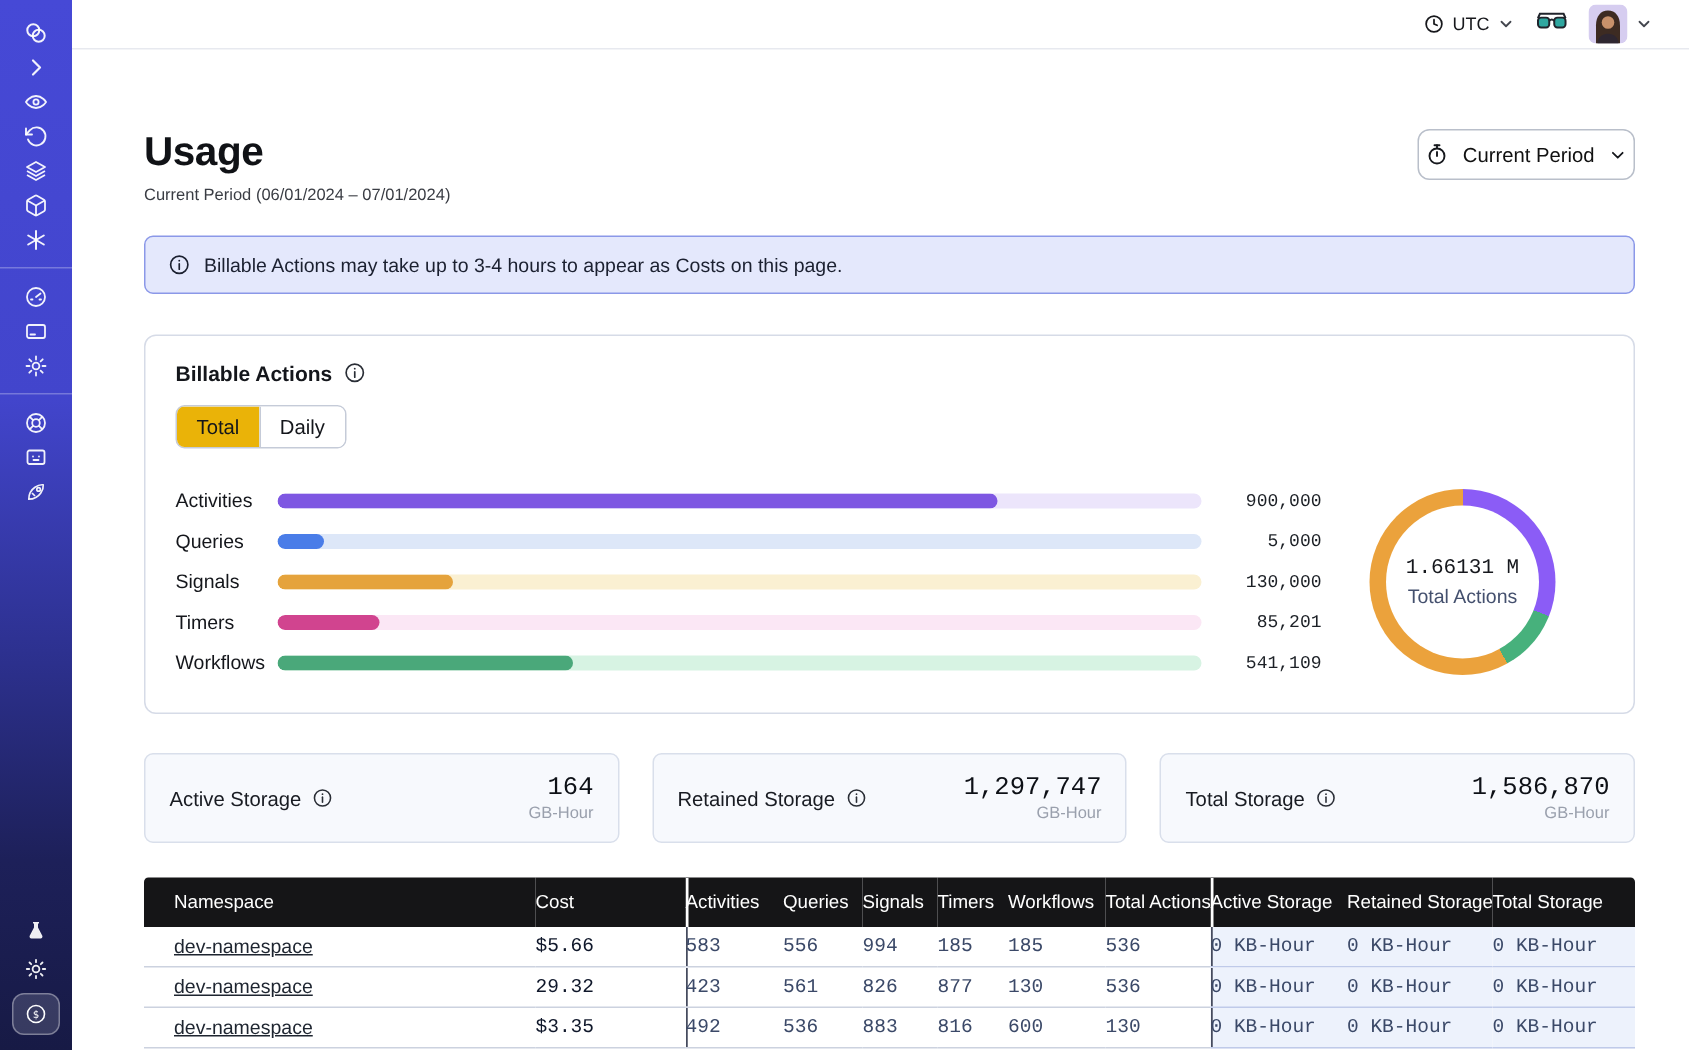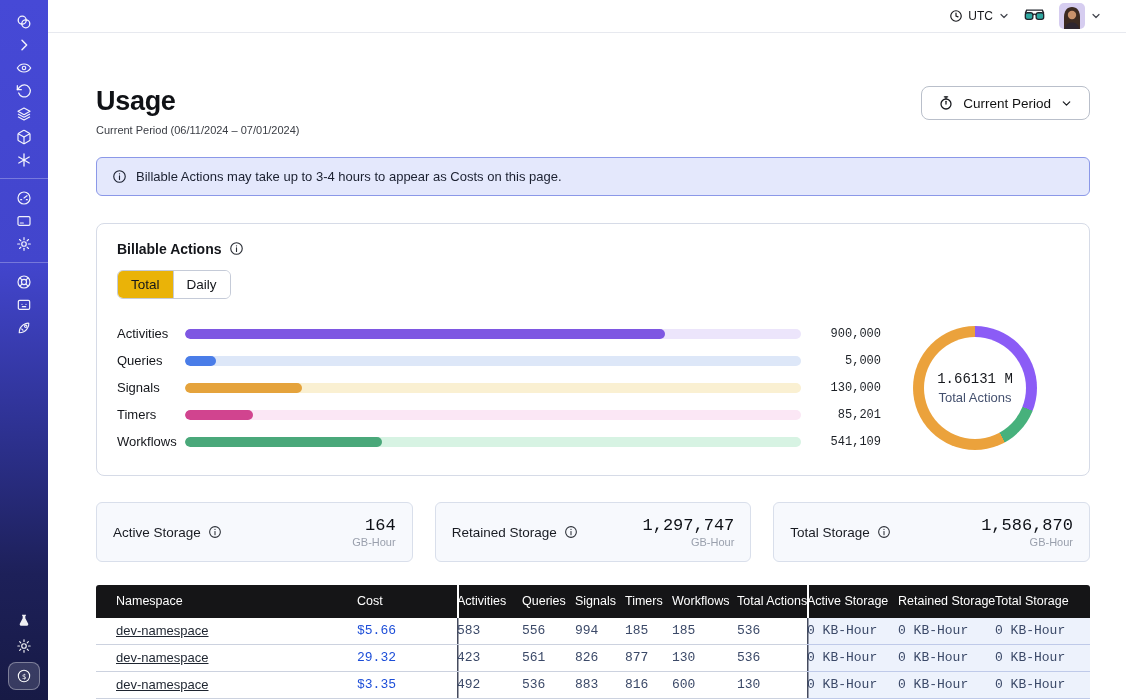--- a/index.html
+++ b/index.html
@@ -28,21 +28,21 @@
   .tz { display:flex; align-items:center; gap:5px; font-size:12px; font-weight:500; color:#17181c; cursor:pointer; }
   .tz svg, .mini-chev svg { display:block; }
   .avatar-group { display:flex; align-items:center; gap:5px; cursor:pointer; }
 
   .content { padding:0 36px 0 48px; flex:1; display:flex; flex-direction:column; }
 
   .page-head { margin-top:53px; display:flex; justify-content:space-between; align-items:flex-start; }
   .page-title { font-size:27px; font-weight:600; color:#101216; letter-spacing:-.3px; }
   .page-sub { font-size:11px; color:#3a3d44; margin-top:7px; }
   .period-btn { display:flex; align-items:center; gap:9px; background:#fff; border:1px solid #b9bfca;
-    border-radius:8px; padding:8px 16px; font-size:13.5px; font-weight:500; color:#111; cursor:pointer; }
+    border-radius:8px; padding:8px 4px; font-size:13.5px; font-weight:500; color:#111; cursor:pointer; }
 
   .banner { margin-top:21px; background:#e4e8fc; border:1px solid #8b98e8; border-radius:6px;
     display:flex; align-items:center; gap:9px; padding:11px 15px; font-size:13px; color:#1b2030; }
 
   .bill-card { margin-top:27px; border:1px solid #d6dbe7; border-radius:8px; padding:17px 20px 20px; }
   .bill-title { display:flex; align-items:flex-start; gap:7px; font-size:14px; font-weight:600; color:#14161b; }
   .tabs { margin-top:13px; display:inline-flex; border:1px solid #c5cbd8; border-radius:6px; overflow:hidden; }
   .tab { padding:6px 13px; font-size:13.5px; color:#14161b; background:#fff; cursor:pointer; }
   .tab.active { background:#eab308; }
   .tab + .tab { border-left:1px solid #c5cbd8; }
@@ -76,21 +76,21 @@
   .th { background:#151517; color:#fff; font-size:12.5px; height:33px; line-height:33px;
     white-space:nowrap; }
   .th.first { border-radius:3px 0 0 0; padding-left:20px; }
   .th.last { border-radius:0 3px 0 0; }
   .th.num, .td.num { padding-right:10px; }
   .th.gstart { box-shadow:inset 2px 0 0 #fff; }
   .td { height:27px; line-height:26px; font-size:13px; border-bottom:1px solid #ccd2df; white-space:nowrap; }
   .td.first { padding-left:20px; }
   .td .ns-link { color:#1e2530; text-decoration:underline; cursor:pointer; }
   .td.num { color:#3b4968; font-size:13px; }
-  .td.cost { color:#1d4ed8; }
+  .td.cost { color:#0f172a; }
   .td.gstart { box-shadow:inset 1.5px 0 0 #454b5e; }
   .td.storage { background:#edf2fc; border-bottom:1px solid #bfcae9; color:#3b4968; }
   .table-bottom { height:11px; background:linear-gradient(180deg,#fff 0 5px,#d7d9de 5px 100%); }
 </style>
 </head>
 <body>
 
 <nav class="sidebar">
   <div class="side-icon">
     <svg viewBox="0 0 24 24" fill="none" stroke="currentColor" stroke-width="2">
@@ -250,21 +250,21 @@
           <polyline points="6 9 12 15 18 9"></polyline>
         </svg>
     </div>
   </div>
 
   <div class="content">
 
     <div class="page-head">
       <div>
         <div class="page-title">Usage</div>
-        <div class="page-sub">Current Period (06/11/2024 – 07/01/2024)</div>
+        <div class="page-sub">Current Period (06/01/2024 – 07/01/2024)</div>
       </div>
       <button class="period-btn">
         <svg width="16" height="16" viewBox="0 0 24 24" fill="none" stroke="#16181d" stroke-width="1.9" stroke-linecap="round">
             <circle cx="12" cy="13.5" r="7.5"></circle>
             <line x1="12" y1="13.5" x2="12" y2="9.5"></line>
             <line x1="9.5" y1="2.8" x2="14.5" y2="2.8"></line>
             <line x1="12" y1="2.8" x2="12" y2="5.3"></line>
           </svg>
         <span>Current Period</span>
         <svg width="13" height="13" viewBox="0 0 24 24" fill="none" stroke="#16181d" stroke-width="2.2" stroke-linecap="round" stroke-linejoin="round">

